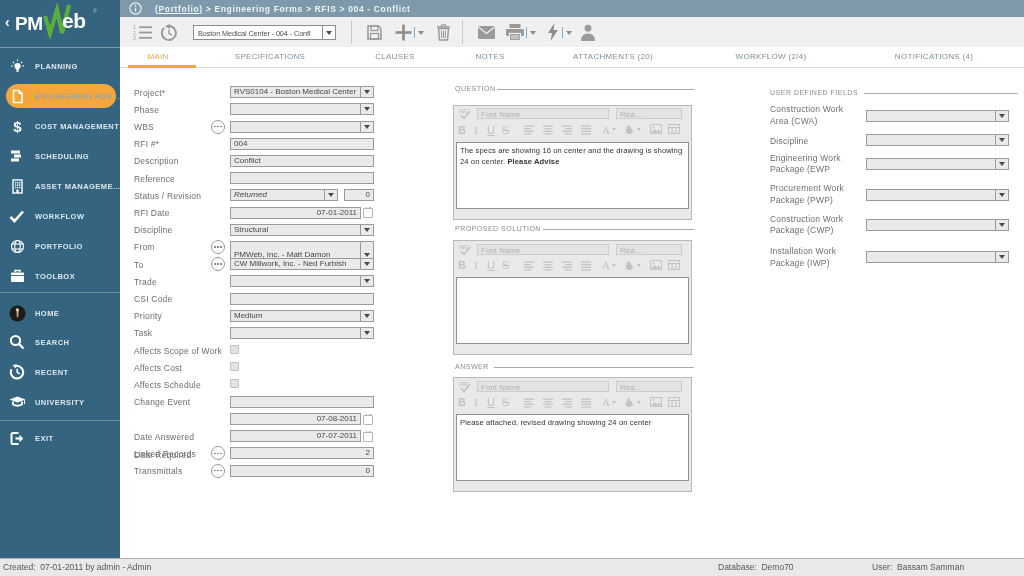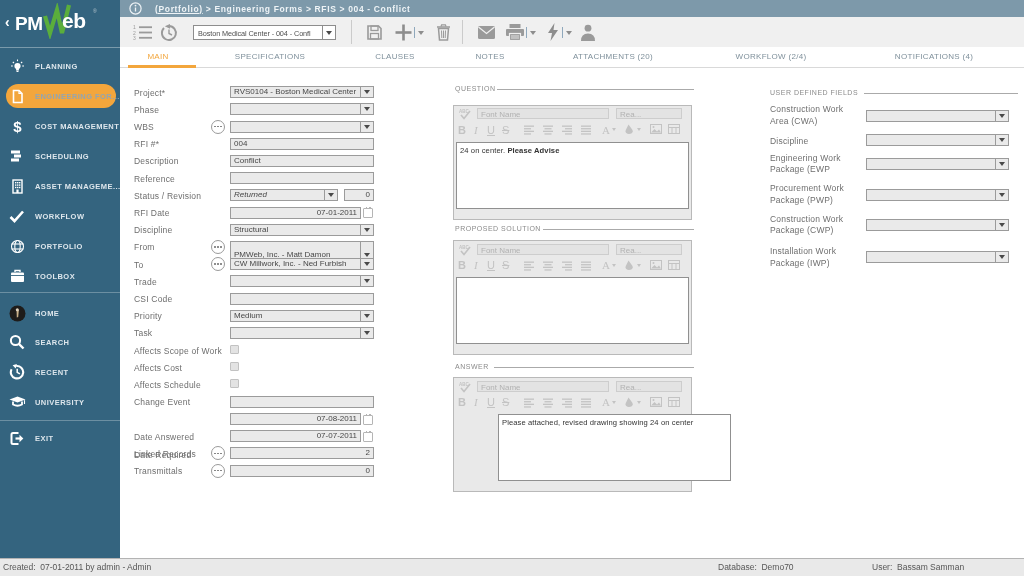--- a/index.html
+++ b/index.html
@@ -398,20 +398,21 @@
     <circle cx="3.5" cy="3" r="1" fill="#c3c3c3"></circle>
     <path d="M1 8.5 L4.5 5 L7 7.5 L9 5.5 L11 8.5 Z" fill="#c3c3c3"></path>
   </svg>
 <svg class="abs" style="left:668px;top:124px;" width="12" height="10" viewBox="0 0 12 10">
     <rect x="0.5" y="0.5" width="11" height="9" fill="none" stroke="#c3c3c3" stroke-width="1"></rect>
     <line x1="0.5" y1="3.5" x2="11.5" y2="3.5" stroke="#c3c3c3"></line>
     <line x1="4" y1="3.5" x2="4" y2="9.5" stroke="#c3c3c3"></line>
     <line x1="8" y1="3.5" x2="8" y2="9.5" stroke="#c3c3c3"></line>
   </svg>
 <div class="abs" style="left:456px;top:142px;width:233px;height:67px;background:#fff;border:1px solid #909090;font-size:7.6px;color:#333;padding:2px 3px;line-height:11px;letter-spacing:0.1px;">
+    <div style="white-space:nowrap;">The specs are showing 16 on center and the drawing is showing</div>
     <div style="white-space:nowrap;">24 on center. <b>Please Advise</b></div>
   </div>
 <div class="seclbl" style="left:455px;top:225.4px;">PROPOSED SOLUTION</div>
 <div class="secline" style="left:543px;top:229.4px;width:151px;"></div>
 <div class="abs" style="left:453px;top:240.0px;width:239px;height:115px;background:#e9e9e9;border:1px solid #b9b9b9;"></div>
 <svg class="abs" style="left:459px;top:244px;" width="12" height="12" viewBox="0 0 12 12">
     <text x="0" y="5" font-size="4.5" fill="#c3c3c3" font-family="Liberation Sans" font-weight="bold">ABC</text>
     <path d="M2 7 L5 10.5 L11 3" fill="none" stroke="#c3c3c3" stroke-width="1.6"></path>
   </svg>
 <div class="abs" style="left:477px;top:244px;width:132px;height:11px;background:#e3e3e3;border:1px solid #cdcdcd;font-size:8px;color:#b2b2b2;padding:1px 3px;">Font Name</div>
@@ -509,21 +510,21 @@
     <rect x="0.5" y="0.5" width="11" height="9" fill="none" stroke="#c3c3c3" stroke-width="1"></rect>
     <circle cx="3.5" cy="3" r="1" fill="#c3c3c3"></circle>
     <path d="M1 8.5 L4.5 5 L7 7.5 L9 5.5 L11 8.5 Z" fill="#c3c3c3"></path>
   </svg>
 <svg class="abs" style="left:668px;top:397px;" width="12" height="10" viewBox="0 0 12 10">
     <rect x="0.5" y="0.5" width="11" height="9" fill="none" stroke="#c3c3c3" stroke-width="1"></rect>
     <line x1="0.5" y1="3.5" x2="11.5" y2="3.5" stroke="#c3c3c3"></line>
     <line x1="4" y1="3.5" x2="4" y2="9.5" stroke="#c3c3c3"></line>
     <line x1="8" y1="3.5" x2="8" y2="9.5" stroke="#c3c3c3"></line>
   </svg>
-<div class="abs" style="left:456px;top:414px;width:233px;height:67px;background:#fff;border:1px solid #909090;font-size:7.6px;color:#333;padding:2px 3px;line-height:11px;letter-spacing:0.1px;margin-left:42px;">
+<div class="abs" style="left:456px;top:414px;width:233px;height:67px;background:#fff;border:1px solid #909090;font-size:7.6px;color:#333;padding:2px 3px;line-height:11px;letter-spacing:0.1px;">
     <div style="white-space:nowrap;">Please attached, revised drawing showing 24 on center</div>
   </div>
 <div class="seclbl" style="left:770px;top:89px;">USER DEFINED FIELDS</div>
 <div class="secline" style="left:864px;top:93px;width:154px;"></div>
 <div class="lbl" style="left:770px;top:104.0px;">Construction Work</div>
 <div class="lbl" style="left:770px;top:115.8px;">Area (CWA)</div>
 <div class="fld" style="left:866px;top:109.5px;width:143px;height:12px;padding-right:16px;">
     <div class="ddbtn"></div>
   </div>
 <div class="lbl" style="left:770px;top:135.5px;">Discipline</div>

